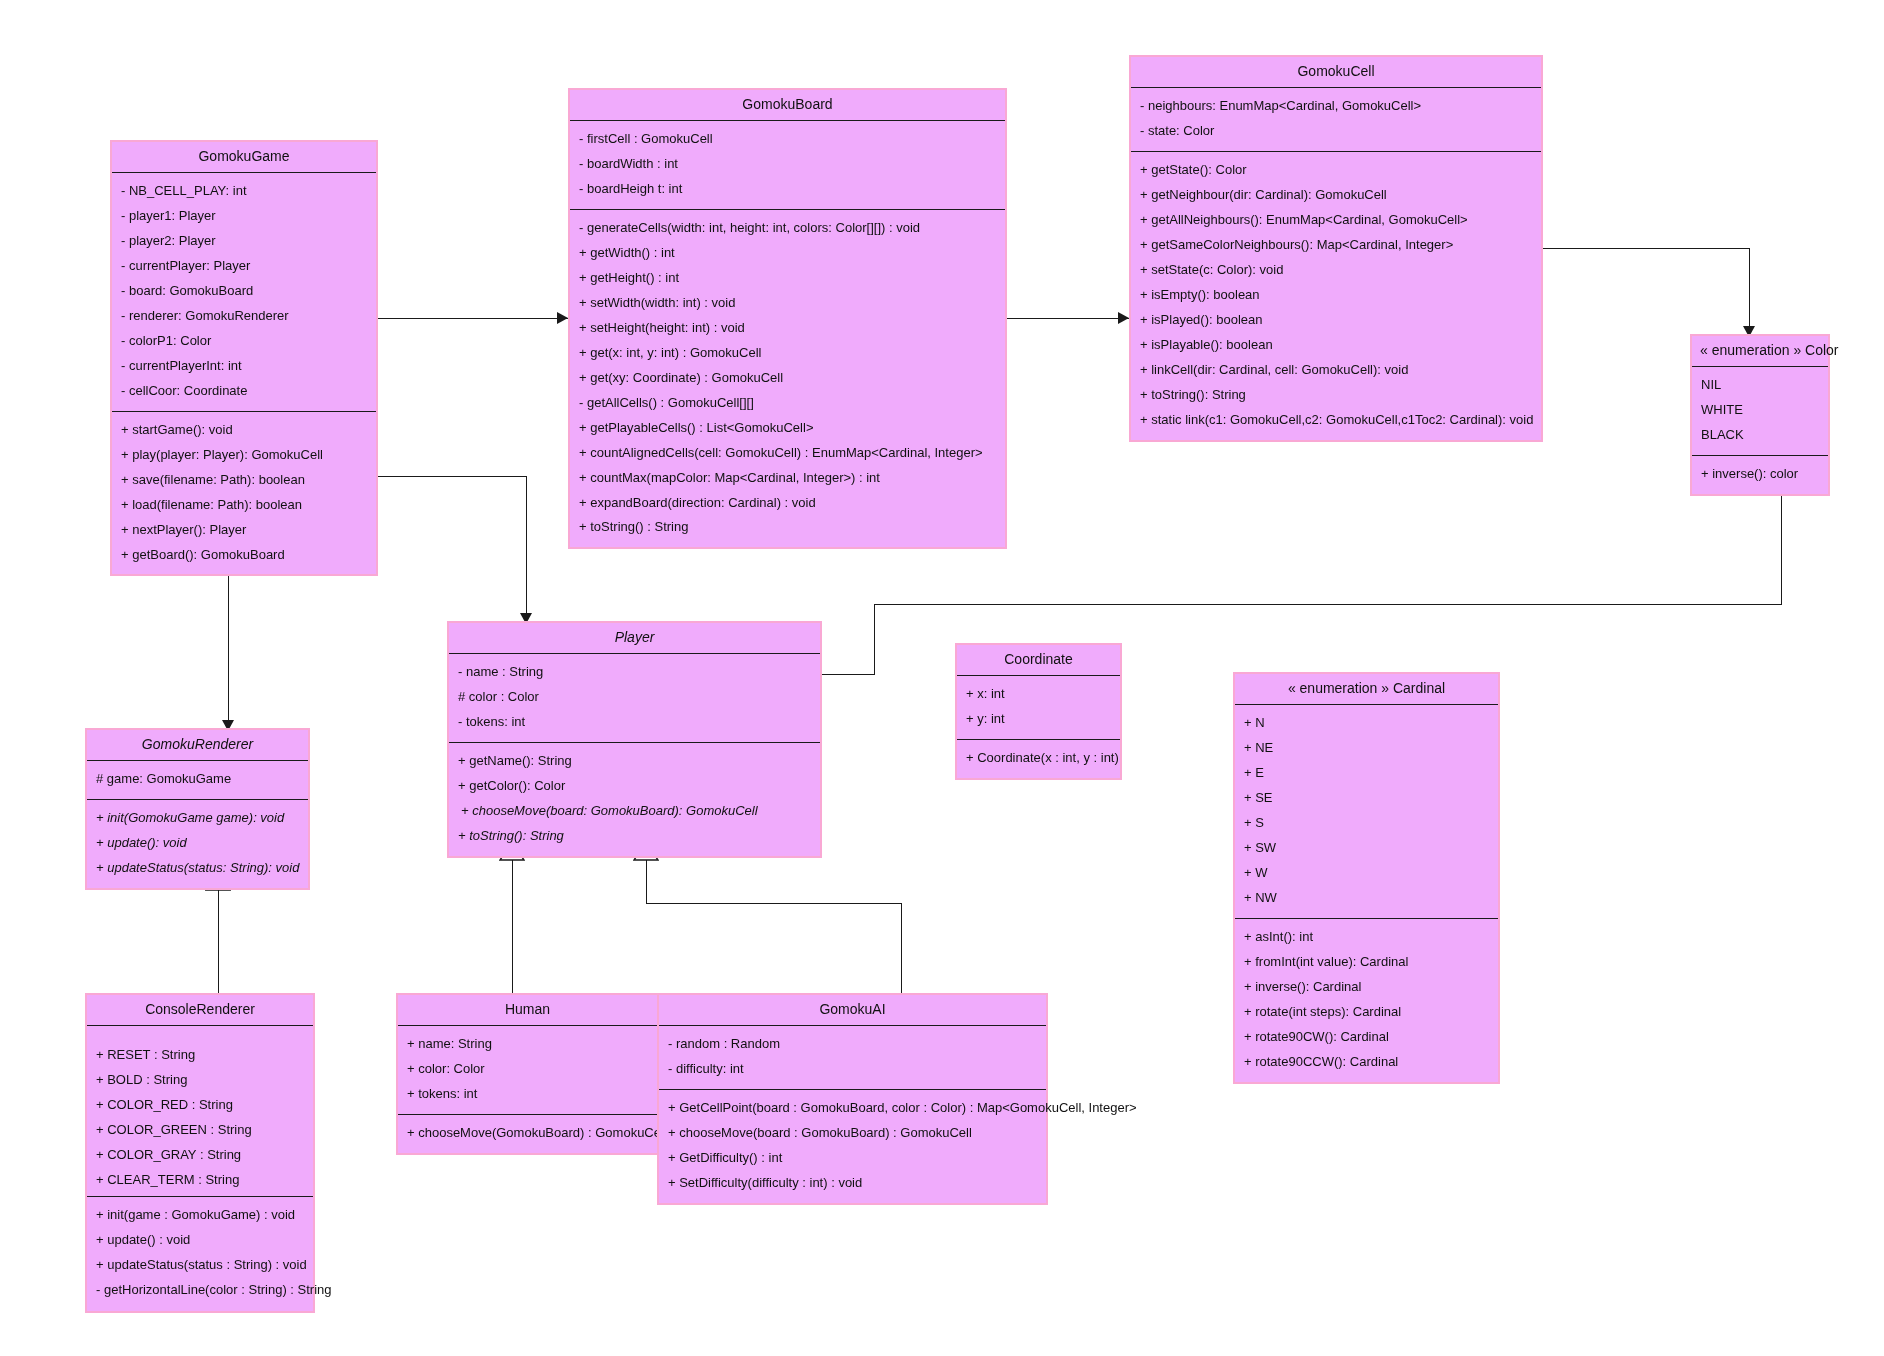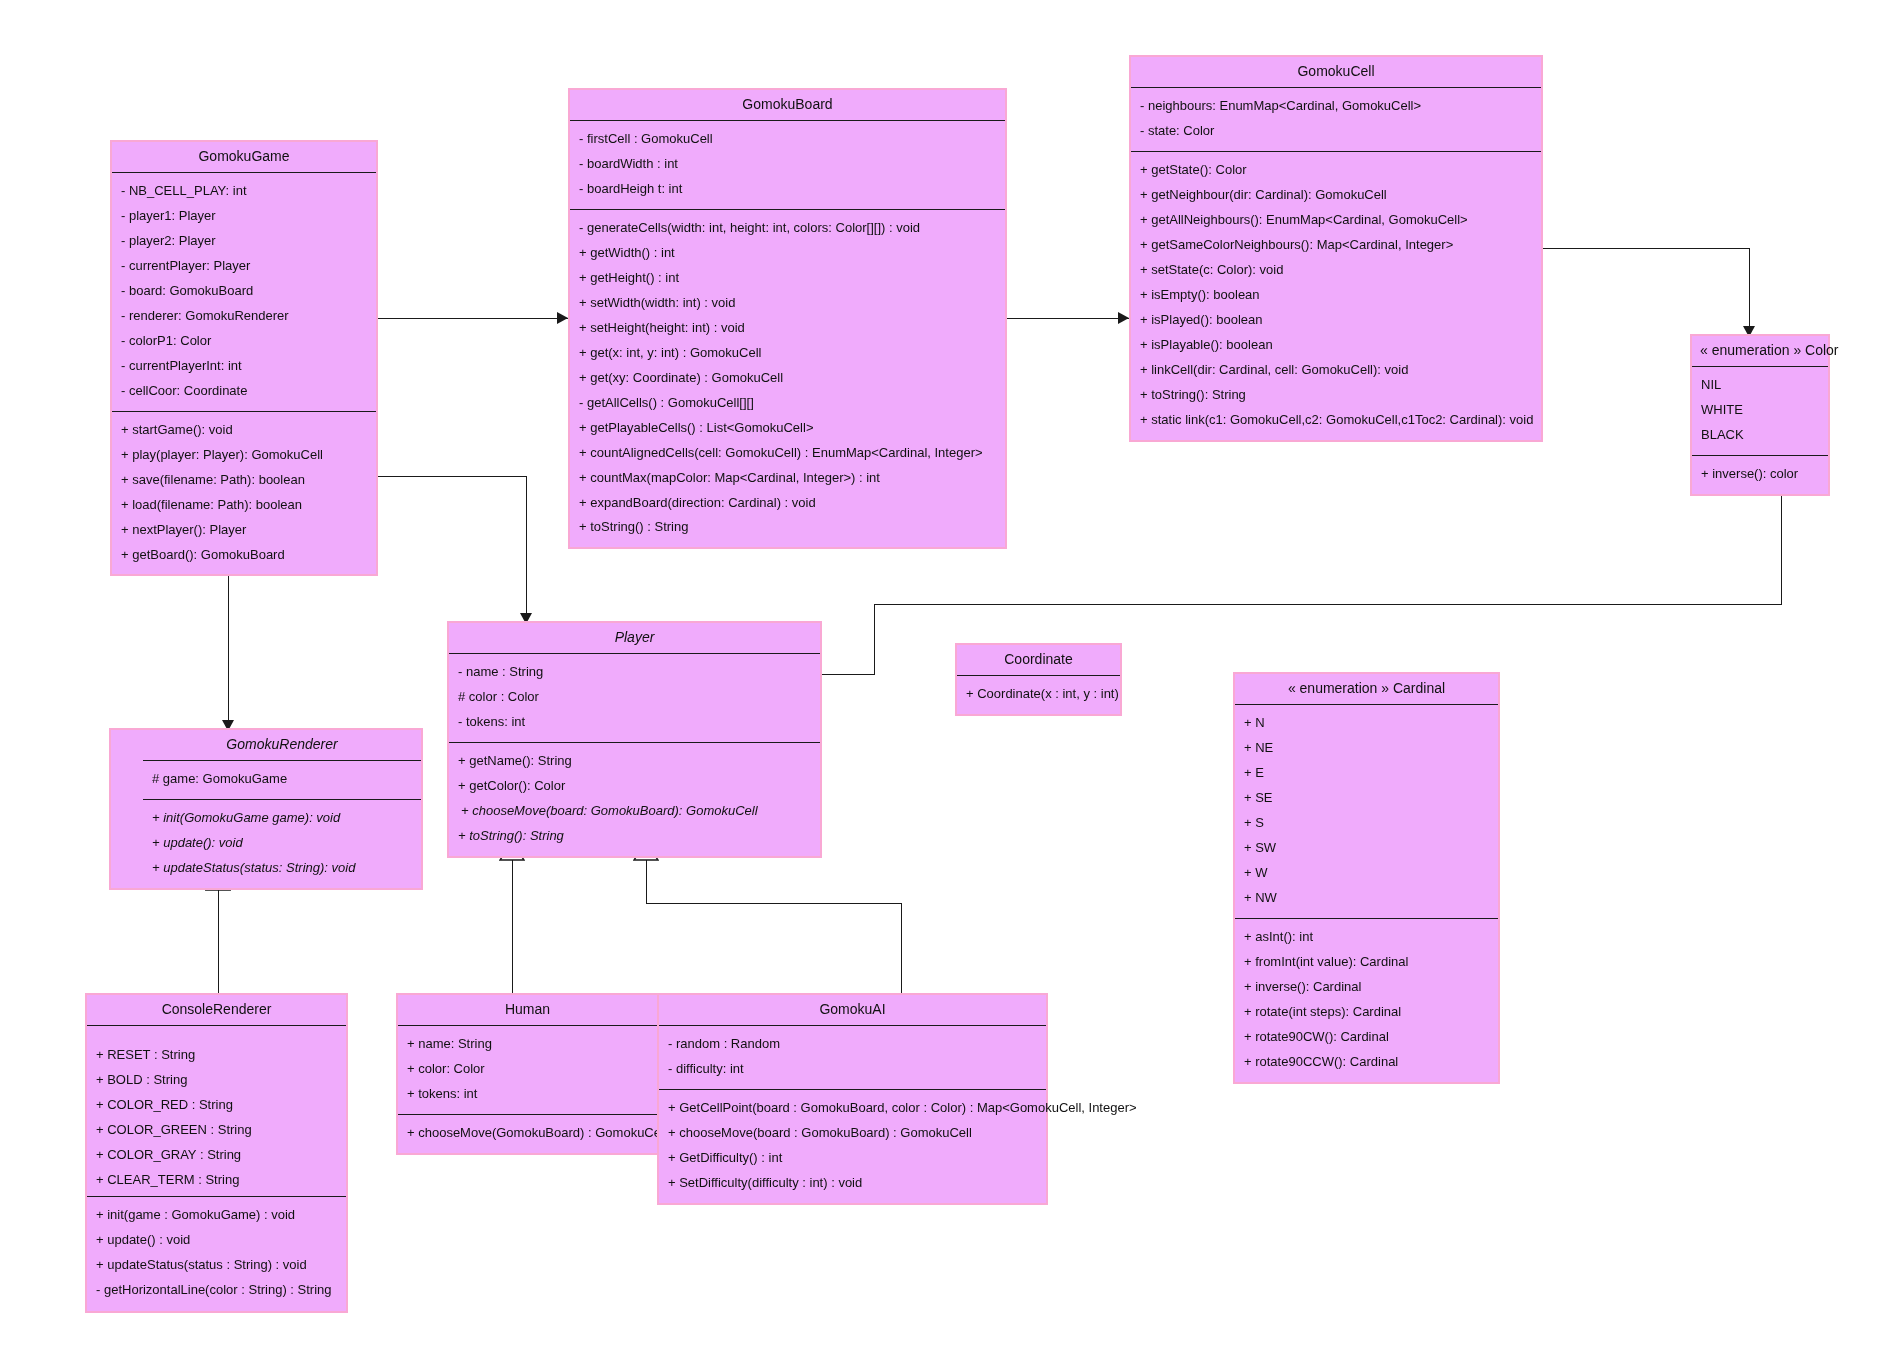--- a/index.html
+++ b/index.html
@@ -218,20 +218,24 @@
       <div class="uml-row">+ getName(): String</div>
       <div class="uml-row">+ getColor(): Color</div>
       <div class="uml-row italic pad-extra">+ chooseMove(board: GomokuBoard): GomokuCell</div>
       <div class="uml-row italic">+ toString(): String</div>
     </div>
   </div>
 
   <div class="uml-class" style="left:955px; top:643px; width:167px;">
     <div class="uml-title">Coordinate</div>
     <div class="uml-compartment">
+      <div class="uml-row">+ x: int</div>
+      <div class="uml-row">+ y: int</div>
+    </div>
+    <div class="uml-compartment">
       <div class="uml-row">+ Coordinate(x : int, y : int)</div>
     </div>
   </div>
 
   <div class="uml-class" style="left:1221px; top:672px; width:267px;margin-left:12px;">
     <div class="uml-title">« enumeration » Cardinal</div>
     <div class="uml-compartment">
       <div class="uml-row">+ N</div>
       <div class="uml-row">+ NE</div>
       <div class="uml-row">+ E</div>
@@ -244,33 +248,33 @@
     <div class="uml-compartment">
       <div class="uml-row">+ asInt(): int</div>
       <div class="uml-row">+ fromInt(int value): Cardinal</div>
       <div class="uml-row">+ inverse(): Cardinal</div>
       <div class="uml-row">+ rotate(int steps): Cardinal</div>
       <div class="uml-row">+ rotate90CW(): Cardinal</div>
       <div class="uml-row">+ rotate90CCW(): Cardinal</div>
     </div>
   </div>
 
-  <div class="uml-class" style="left:109px; top:728px; width:314px;padding-left:32px;">
+  <div class="uml-class" style="left:85px; top:728px; width:225px;">
     <div class="uml-title italic">GomokuRenderer</div>
     <div class="uml-compartment">
       <div class="uml-row"># game: GomokuGame</div>
     </div>
     <div class="uml-compartment">
       <div class="uml-row italic">+ init(GomokuGame game): void</div>
       <div class="uml-row italic">+ update(): void</div>
       <div class="uml-row italic">+ updateStatus(status: String): void</div>
     </div>
   </div>
 
-  <div class="uml-class" style="left:85px; top:993px; width:263px; height:320px;">
+  <div class="uml-class" style="left:85px; top:993px; width:230px; height:320px;">
     <div class="uml-title">ConsoleRenderer</div>
     <div class="uml-compartment" style="padding-top:17px;padding-bottom:3px;">
       <div class="uml-row">+ RESET : String</div>
       <div class="uml-row">+ BOLD : String</div>
       <div class="uml-row">+ COLOR_RED : String</div>
       <div class="uml-row">+ COLOR_GREEN : String</div>
       <div class="uml-row">+ COLOR_GRAY : String</div>
       <div class="uml-row">+ CLEAR_TERM : String</div>
     </div>
     <div class="uml-compartment">

